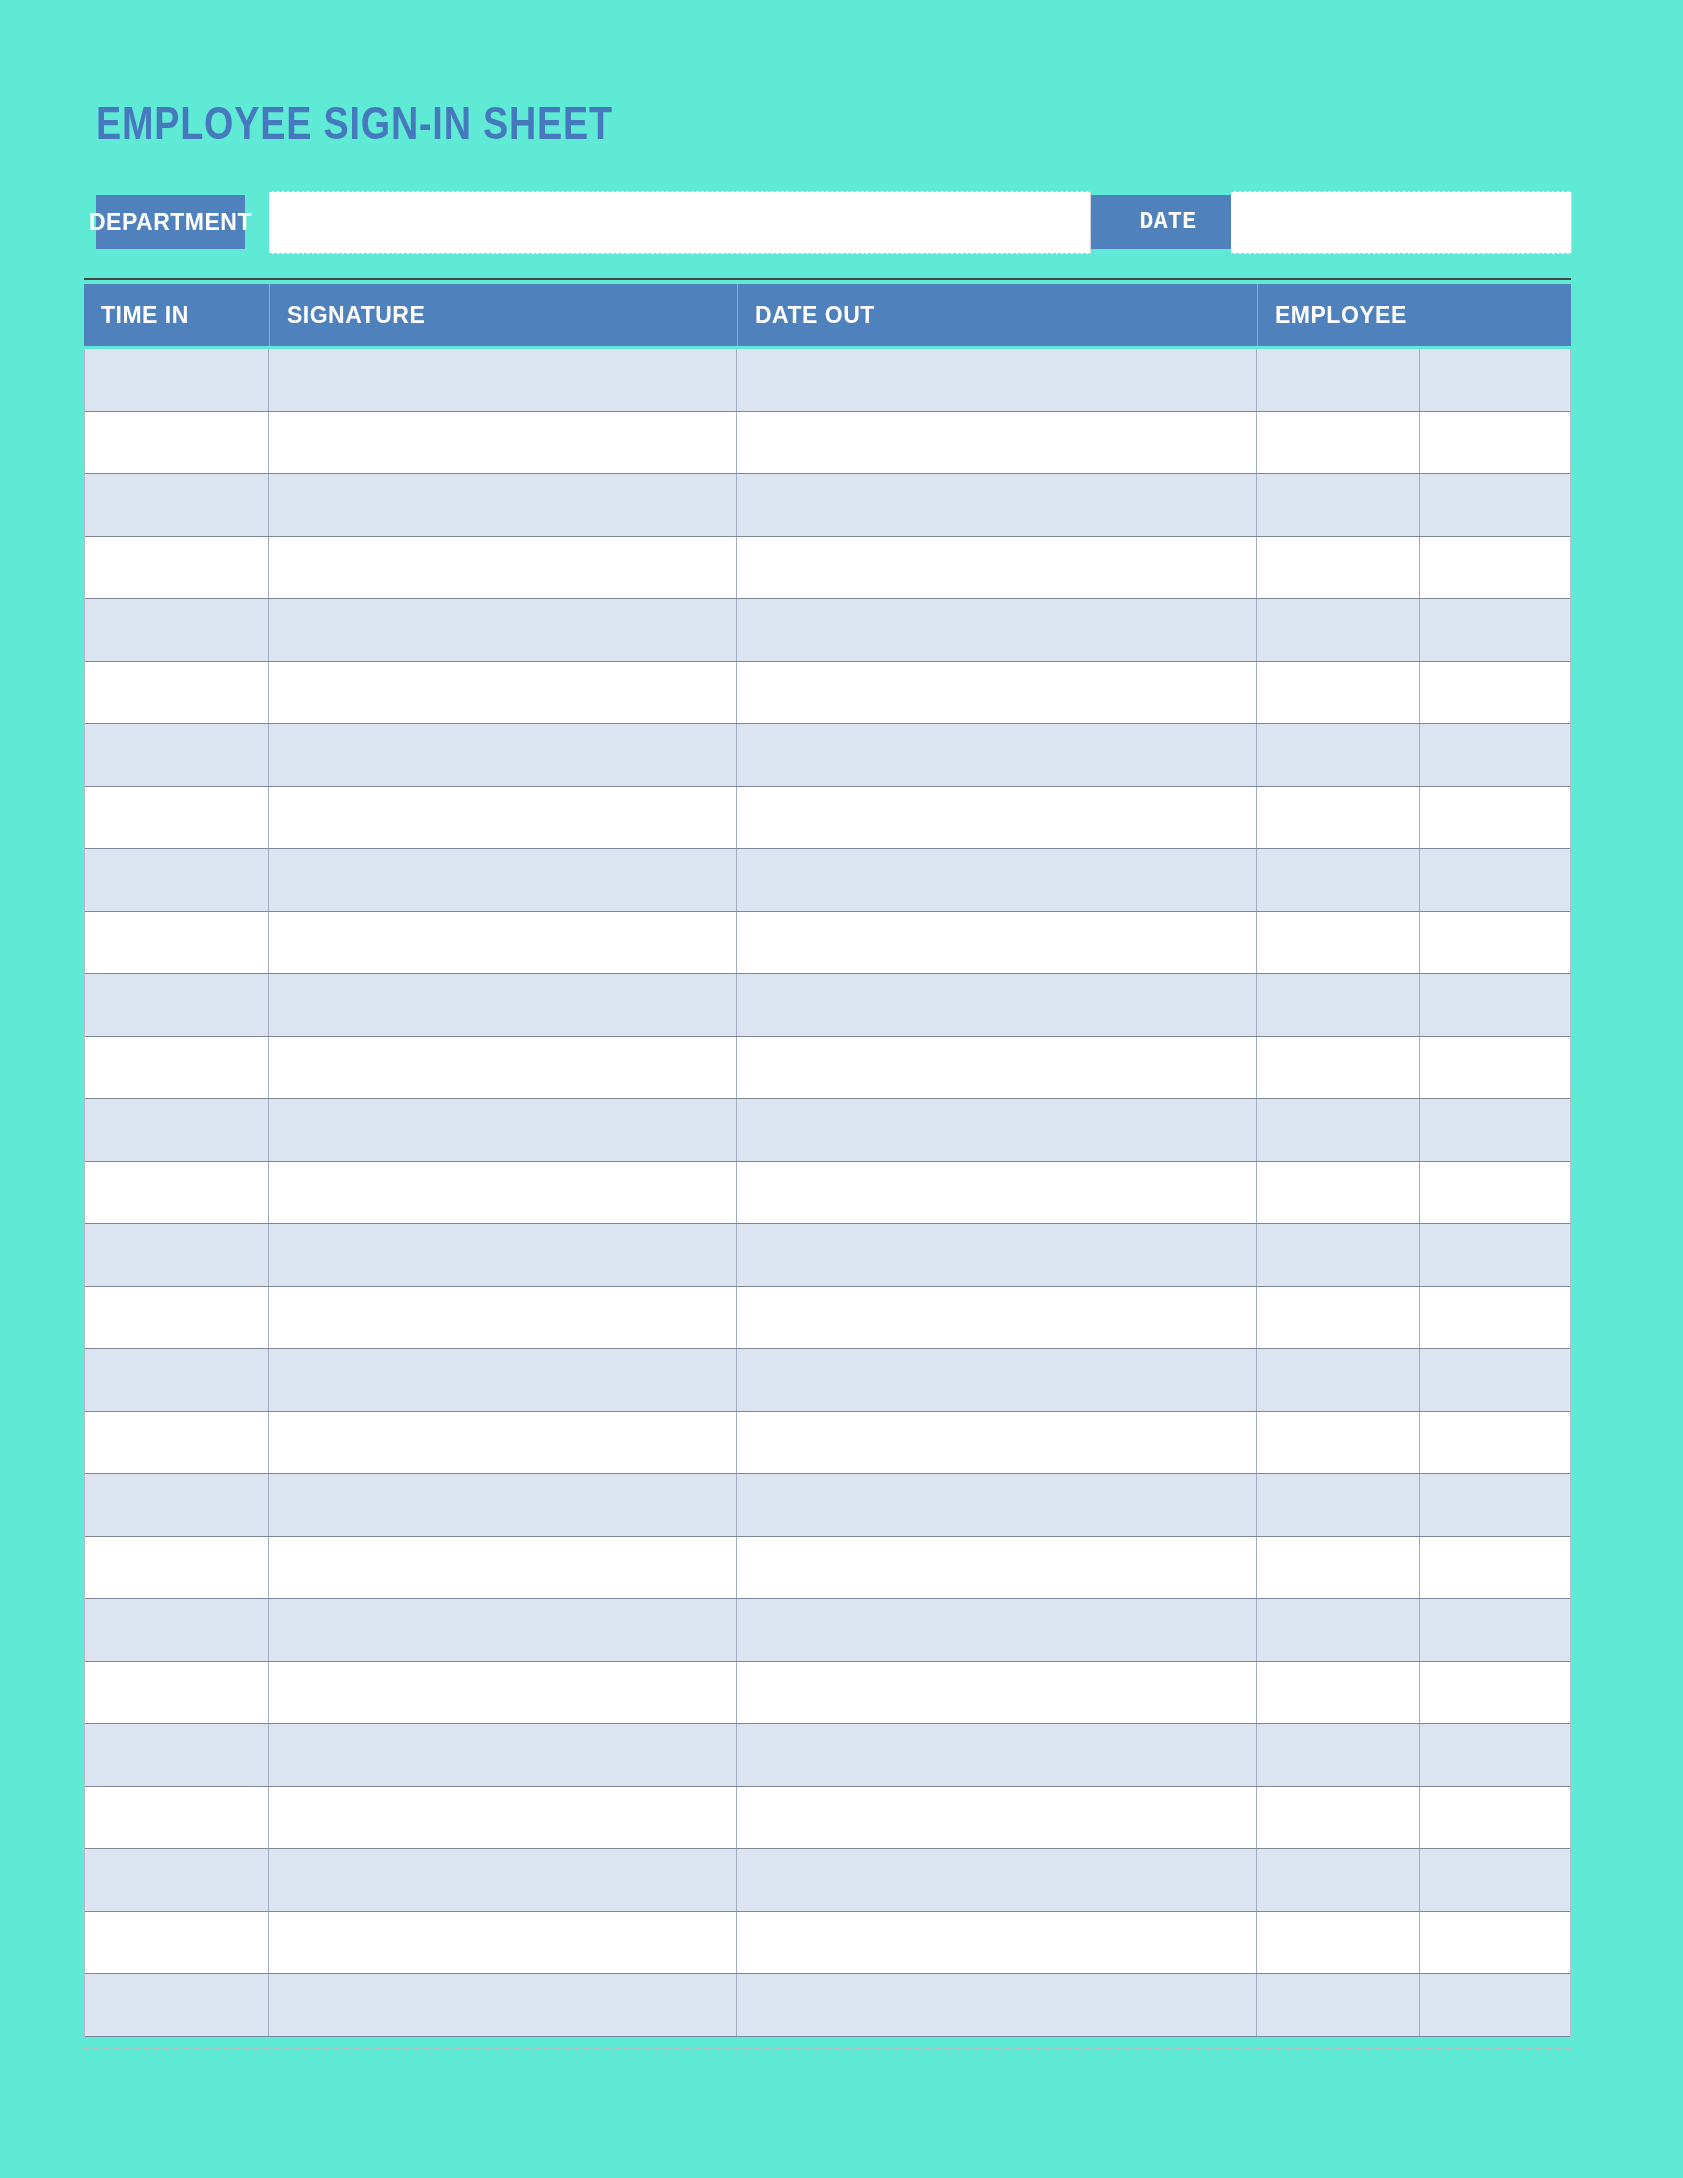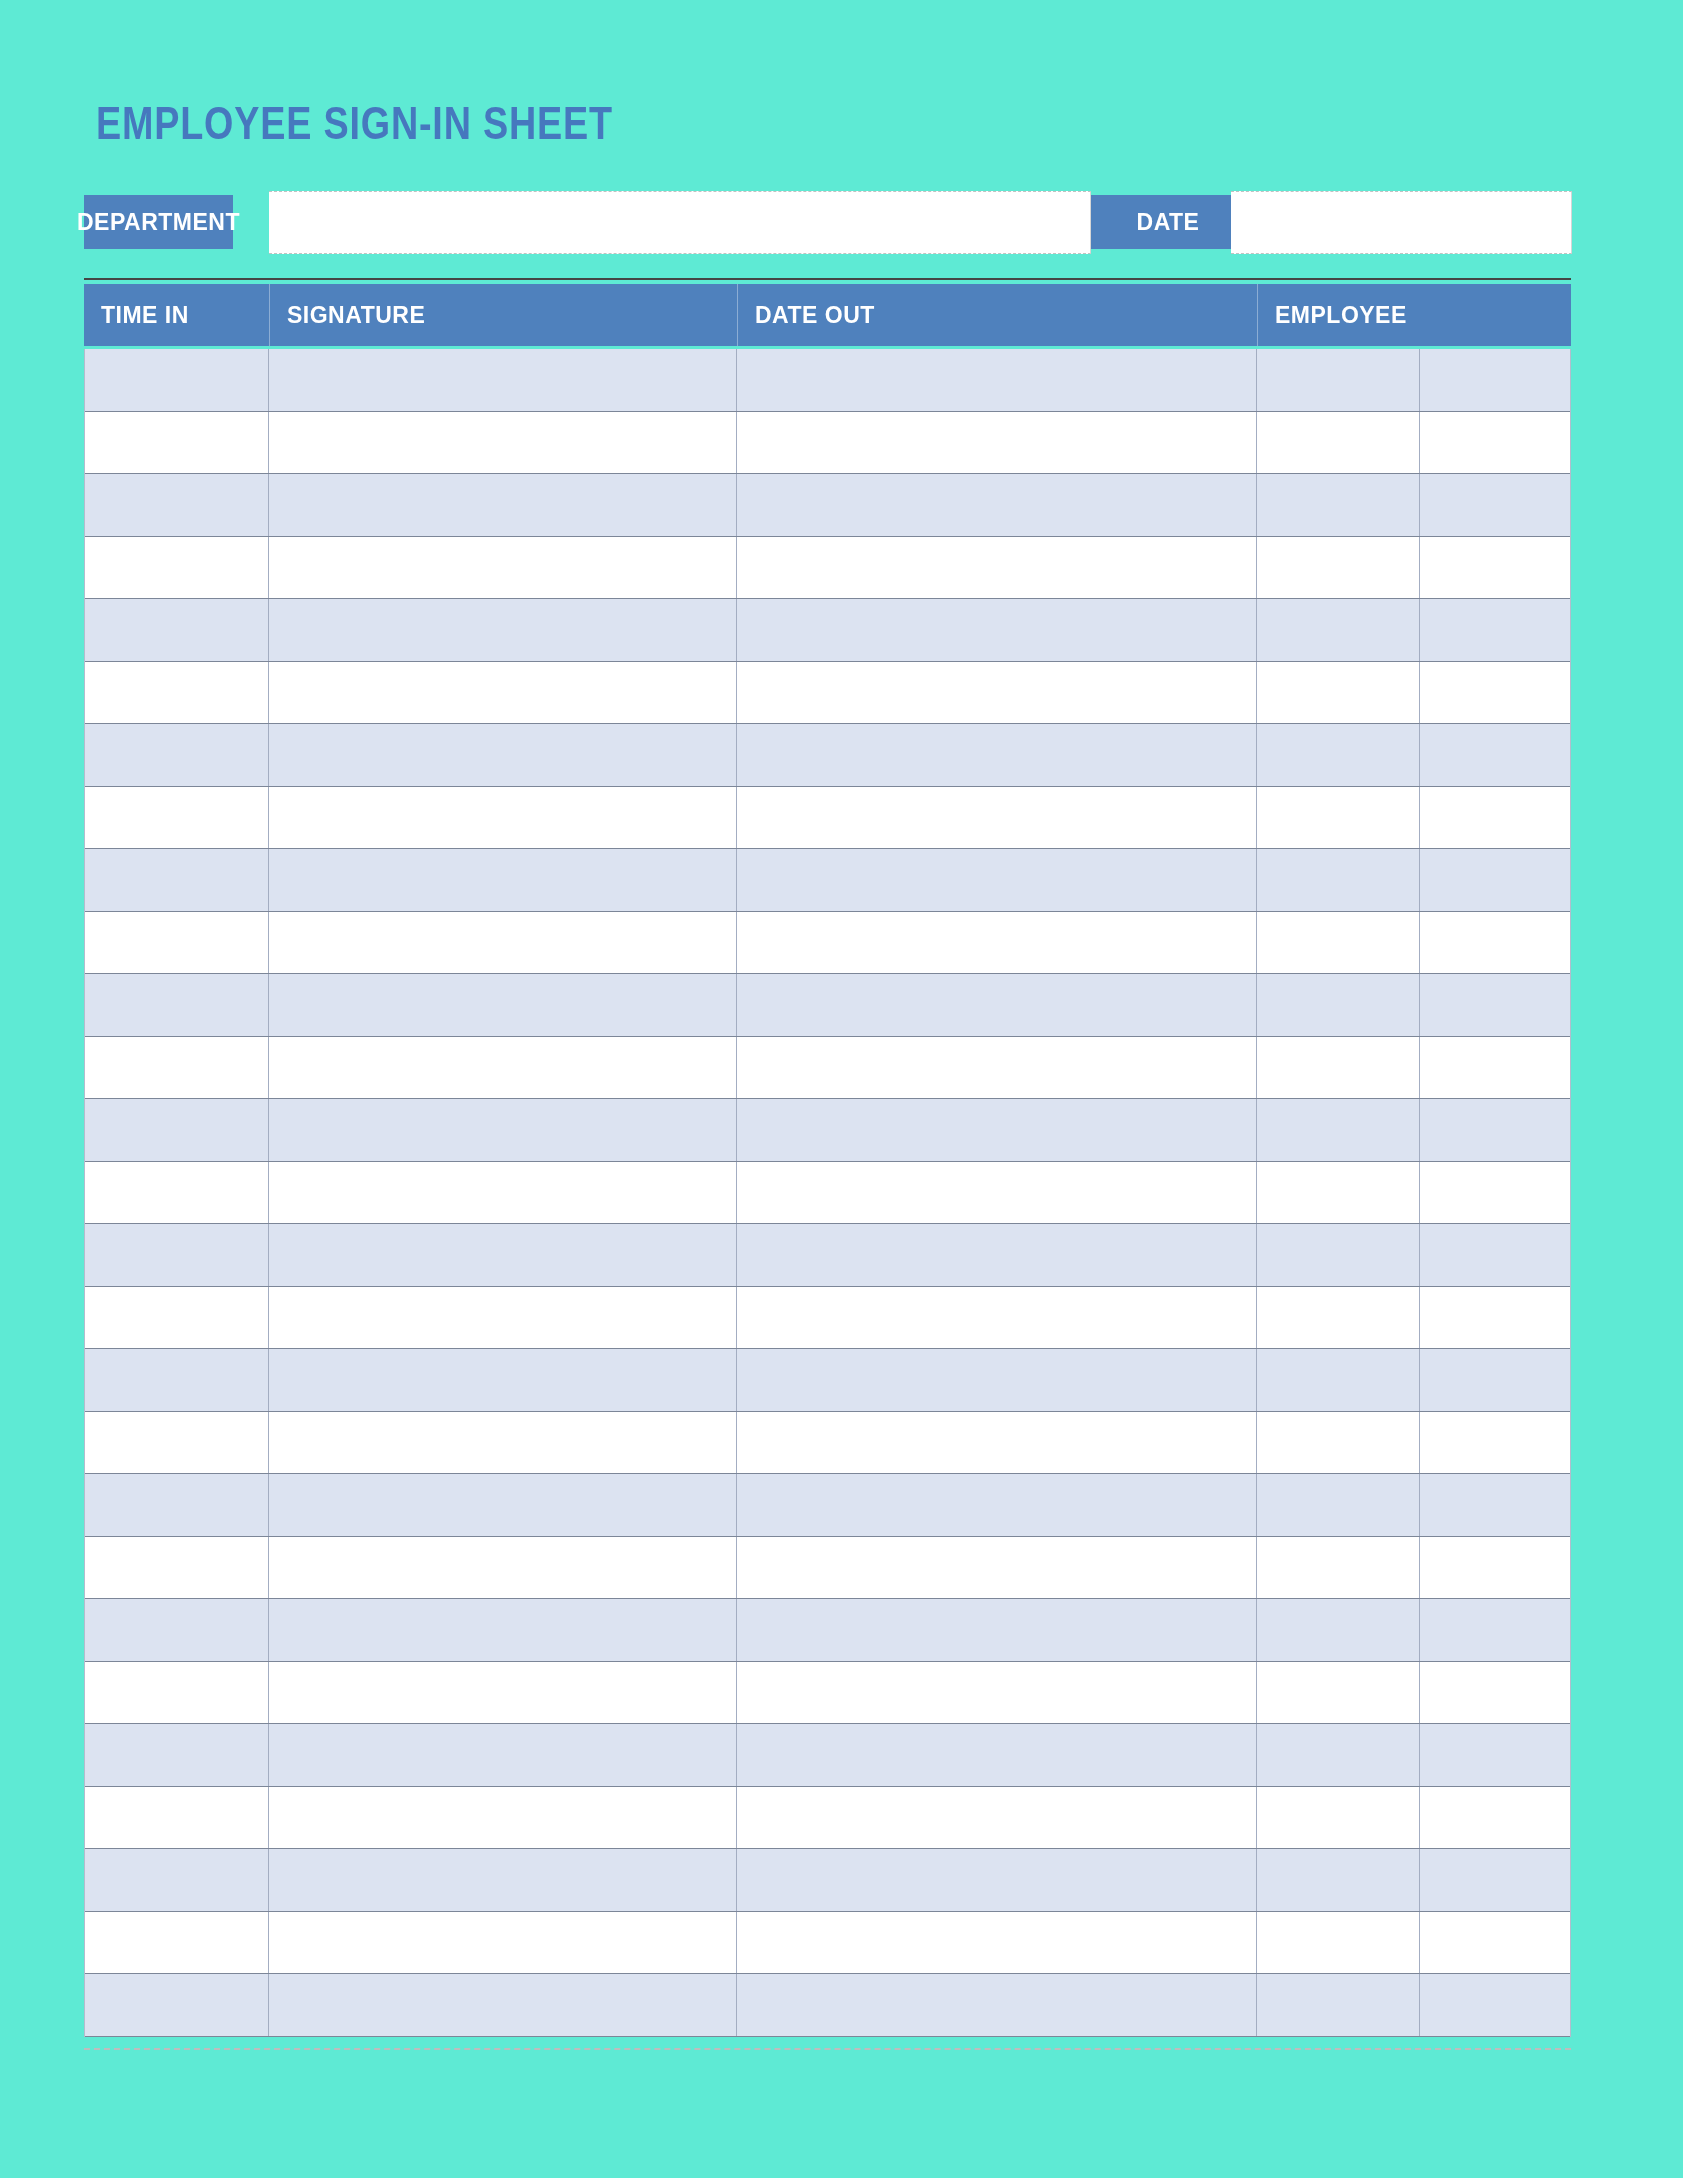--- a/index.html
+++ b/index.html
@@ -21,22 +21,22 @@
     color: var(--title); white-space: nowrap;
     transform: scaleX(0.82); transform-origin: left top;
   }
 
   .label-box {
     position: absolute; top: 195px; height: 54px;
     background: var(--accent); color: #ffffff;
     font-size: 23px; font-weight: bold; letter-spacing: 0.5px;
     display: flex; align-items: center; justify-content: center;
   }
-  .dept-label { left: 84px; width: 149px; }
-  .date-label { left: 1091px; width: 154px; }
+  .dept-label { left: 96px; width: 149px; }
+  .date-label { left: 1091px; width: 154px; font-family: Liberation Mono, monospace; }
 
   .field {
     position: absolute; top: 191px; height: 63px; background: #ffffff;
     border-top: 1px dashed var(--dash); border-bottom: 1px dashed var(--dash);
     border-right: 1px solid #d6d6d6;
     font-size: 23px; color: #333; display: flex; align-items: center; padding-left: 14px;
   }
   .dept-field { left: 269px; width: 822px; }
   .date-field { left: 1231px; width: 341px; }
 

